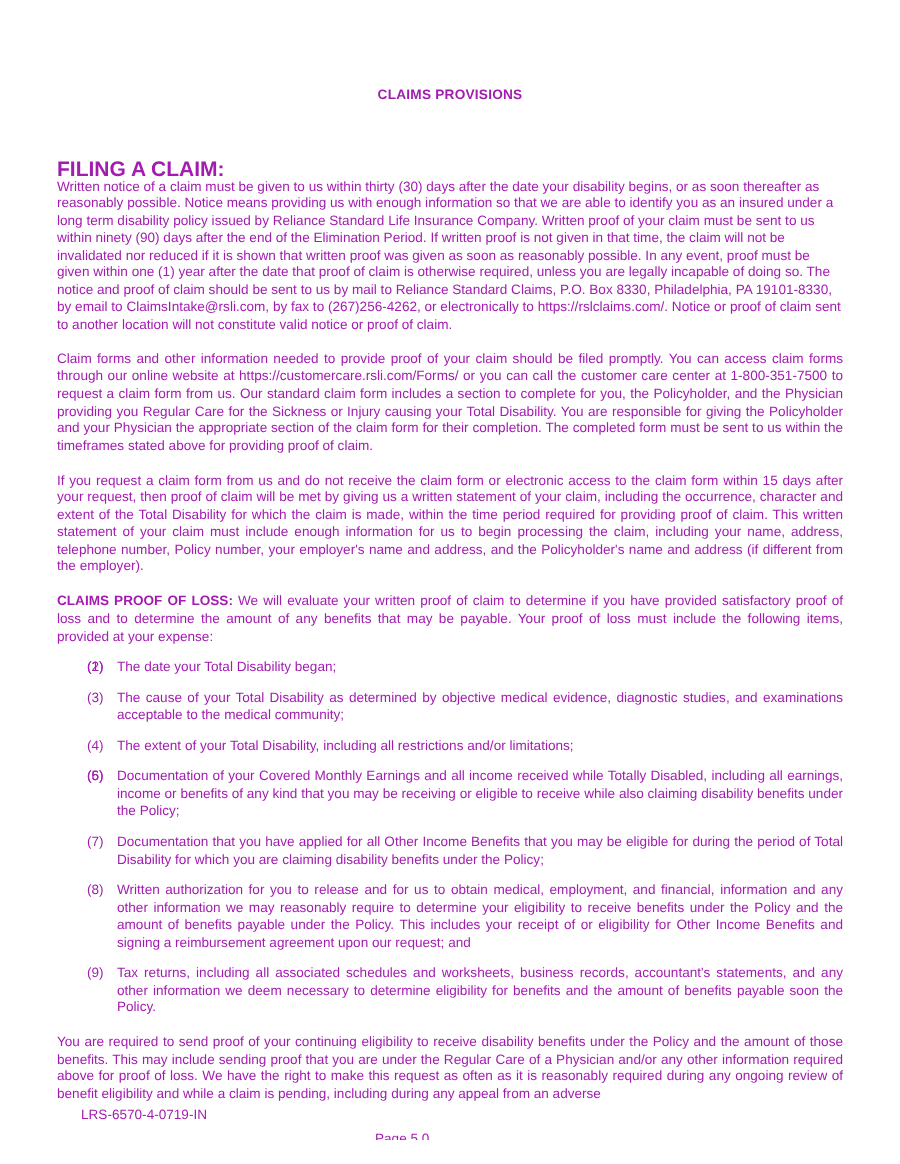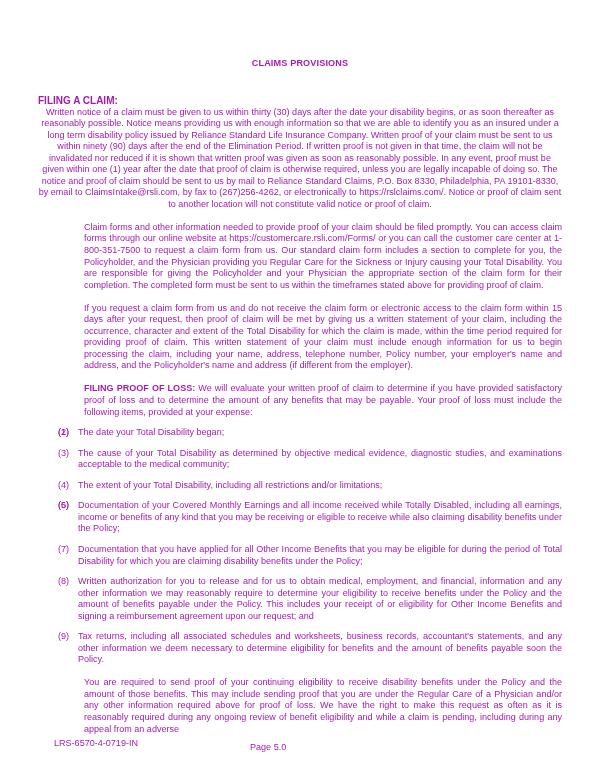--- a/index.html
+++ b/index.html
@@ -26,39 +26,38 @@
     text-align: center;
     font-weight: bold;
     font-size: 9.1px;
     letter-spacing: 0.15px;
     margin-top: 58px;
     margin-bottom: 0;
     line-height: 11px;
   }
   .section-heading {
     font-weight: bold;
-    font-size: 10px;
+    font-size: 14px;
     line-height: 11.5px;
-    margin-top: 26px;
+    margin-top: 38px;
     margin-bottom: 0;
   }
   p.body {
     font-size: 9.05px;
     line-height: 11.55px;
     margin: 0;
     text-align: justify;
     -webkit-hyphens: none;
     hyphens: none;
   }
   p.body.ragged {
-    text-align: center;
+    text-align: left;
   }
   p.body.gap {
     margin-top: 11.5px;
-    margin-left: 46px;
   }
   p.body.tight {
     margin-top: 0;
   }
   .runin {
     font-weight: bold;
   }
   ol.claim-list {
     list-style: none;
     margin: 0;
@@ -91,41 +90,41 @@
     line-height: 11.55px;
   }
   .footer .form-no {
     position: absolute;
     left: 16px;
     top: 0;
   }
   .footer .page-no {
     position: absolute;
     left: 212px;
-    top: 4px;
+    top: 16px;
   }
 </style>
 </head>
 <body>
 
 <div class="page">
 
   <div class="content">
 
     <h1 class="doc-title">CLAIMS PROVISIONS</h1>
 
     <h2 class="section-heading">FILING A CLAIM:</h2>
 
     <p class="body ragged tight">Written notice of a claim must be given to us within thirty (30) days after the date your disability begins, or as soon thereafter as reasonably possible. Notice means providing us with enough information so that we are able to identify you as an insured under a long term disability policy issued by Reliance Standard Life Insurance Company. Written proof of your claim must be sent to us within ninety (90) days after the end of the Elimination Period. If written proof is not given in that time, the claim will not be invalidated nor reduced if it is shown that written proof was given as soon as reasonably possible. In any event, proof must be given within one (1) year after the date that proof of claim is otherwise required, unless you are legally incapable of doing so. The notice and proof of claim should be sent to us by mail to Reliance Standard Claims, P.O. Box 8330, Philadelphia, PA 19101-8330, by email to ClaimsIntake@rsli.com, by fax to (267)256-4262, or electronically to https://rslclaims.com/. Notice or proof of claim sent to another location will not constitute valid notice or proof of claim.</p>
 
     <p class="body gap">Claim forms and other information needed to provide proof of your claim should be filed promptly.  You can access claim forms through our online website at https://customercare.rsli.com/Forms/ or you can call the customer care center at 1-800-351-7500 to request a claim form from us. Our standard claim form includes a section to complete for you, the Policyholder, and the Physician providing you Regular Care for the Sickness or Injury causing your Total Disability. You are responsible for giving the Policyholder and your Physician the appropriate section of the claim form for their completion.  The completed form must be sent to us within the timeframes stated above for providing proof of claim.</p>
 
     <p class="body gap">If you request a claim form from us and do not receive the claim form or electronic access to the claim form within 15 days after your request, then proof of claim will be met by giving us a written statement of your claim, including the occurrence, character and extent of the Total Disability for which the claim is made, within the time period required for providing proof of claim.  This written statement of your claim must include enough information for us to begin processing the claim, including your name, address, telephone number, Policy number, your employer's name and address, and the Policyholder's name and address (if different from the employer).</p>
 
-    <p class="body gap"><span class="runin">FILING PROOF OF LOSS:</span><span> We will evaluate your written proof of claim to determine if you have provided satisfactory proof of loss and to determine the amount of any benefits that may be payable.  Your proof of loss must include the following items, provided at your expense:</span></p>
+    <p class="body gap"><span class="runin">CLAIMS PROOF OF LOSS:</span><span> We will evaluate your written proof of claim to determine if you have provided satisfactory proof of loss and to determine the amount of any benefits that may be payable.  Your proof of loss must include the following items, provided at your expense:</span></p>
 
     <ol class="claim-list">
       <li>
         <span class="marker">(1)</span>
       </li>
       <li>
         <span class="marker">(2)</span>
         <span>The date your Total Disability began;</span>
       </li>
       <li>

